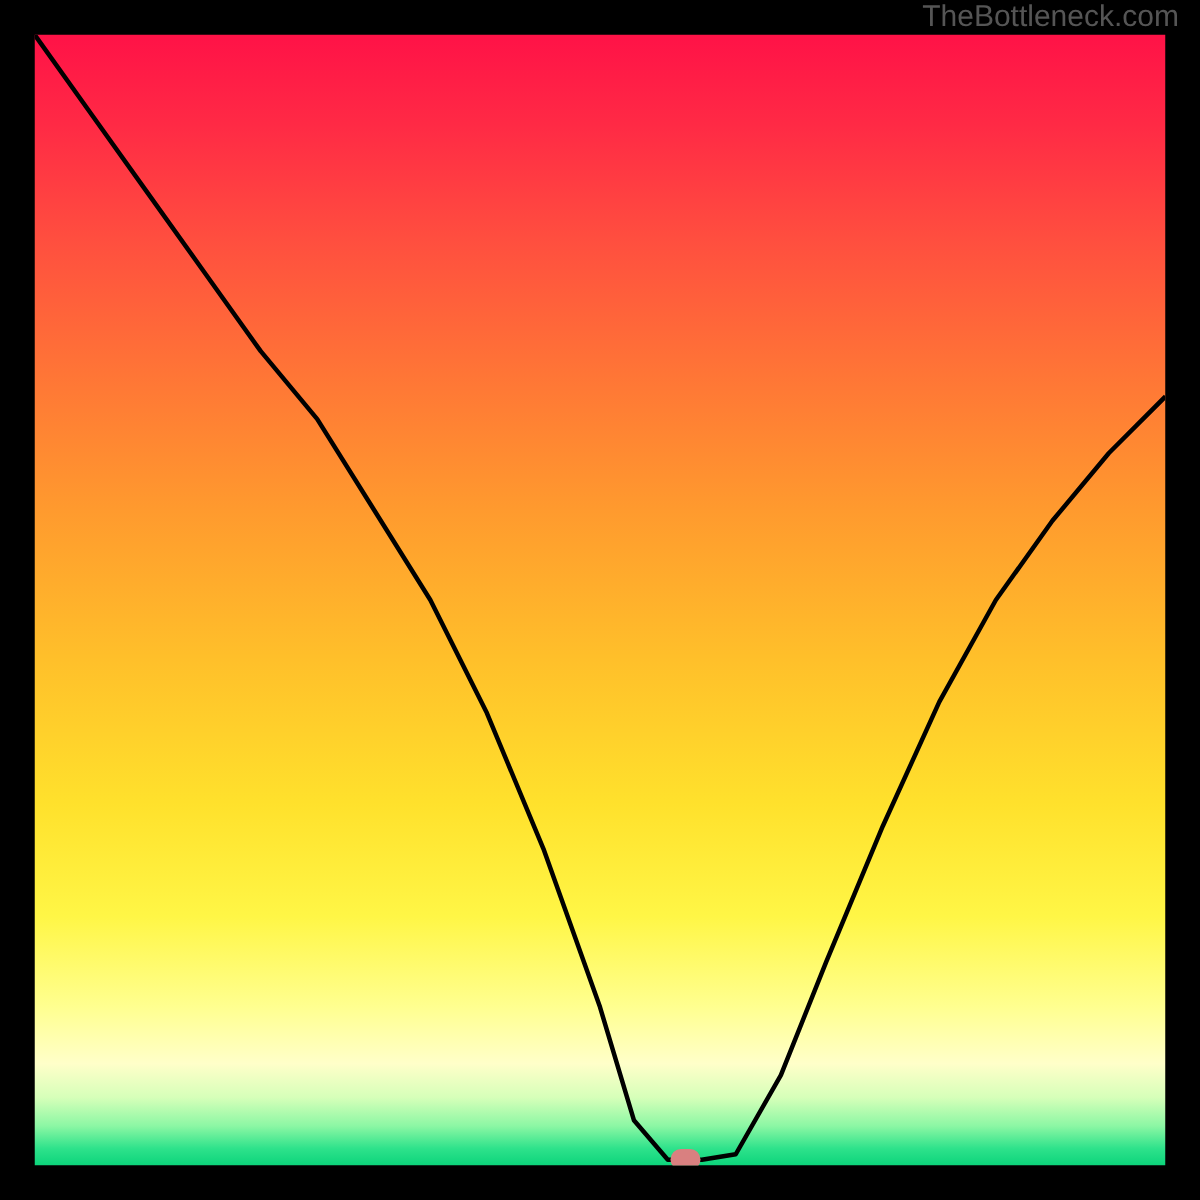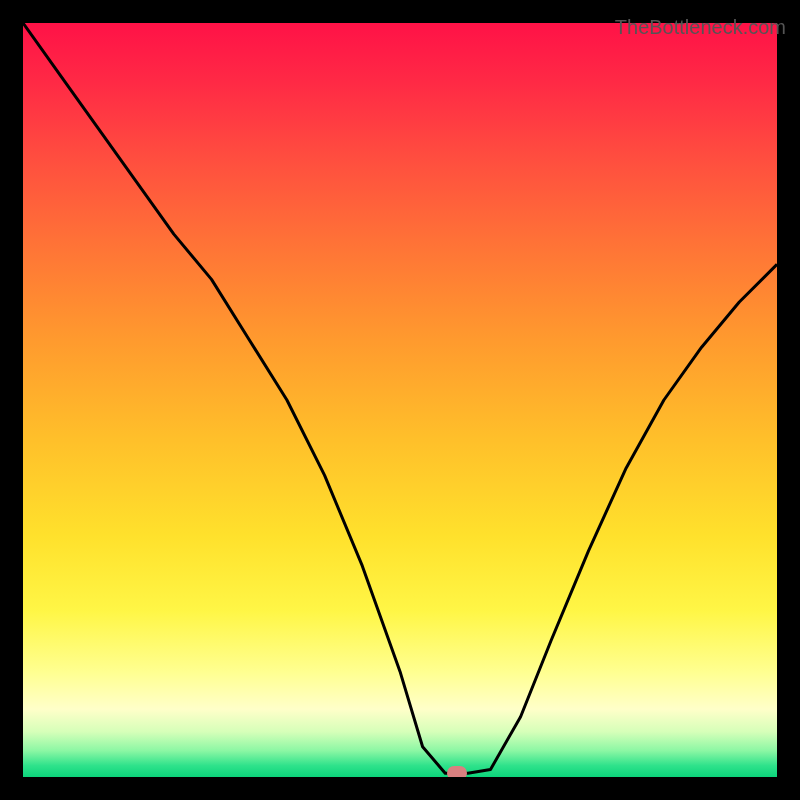--- a/index.html
+++ b/index.html
@@ -5,21 +5,21 @@
   * { margin: 0; padding: 0; box-sizing: border-box; }
   body {
     width: 800px;
     height: 800px;
     background: #000;
     position: relative;
     font-family: Arial, sans-serif;
   }
   .watermark {
     position: absolute;
-    top: 16px;
+    top: 0;
     right: 14px;
     color: #555;
     font-size: 20px;
     font-weight: 500;
     z-index: 10;
   }
   .plot-area {
     position: absolute;
     left: 23px;
     top: 23px;

